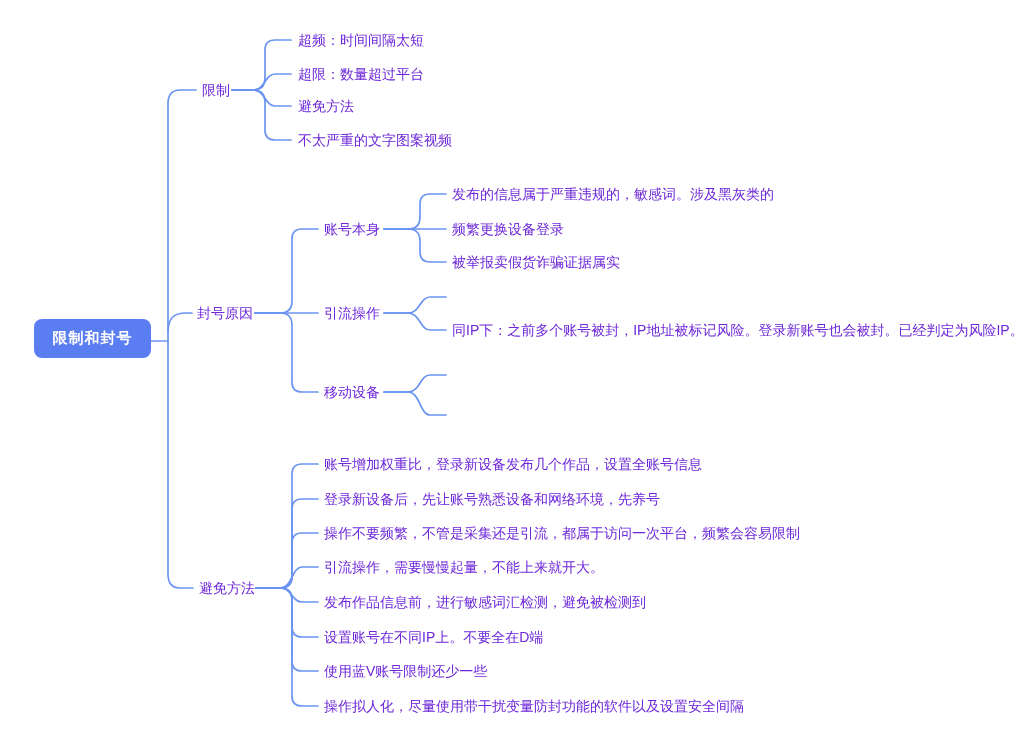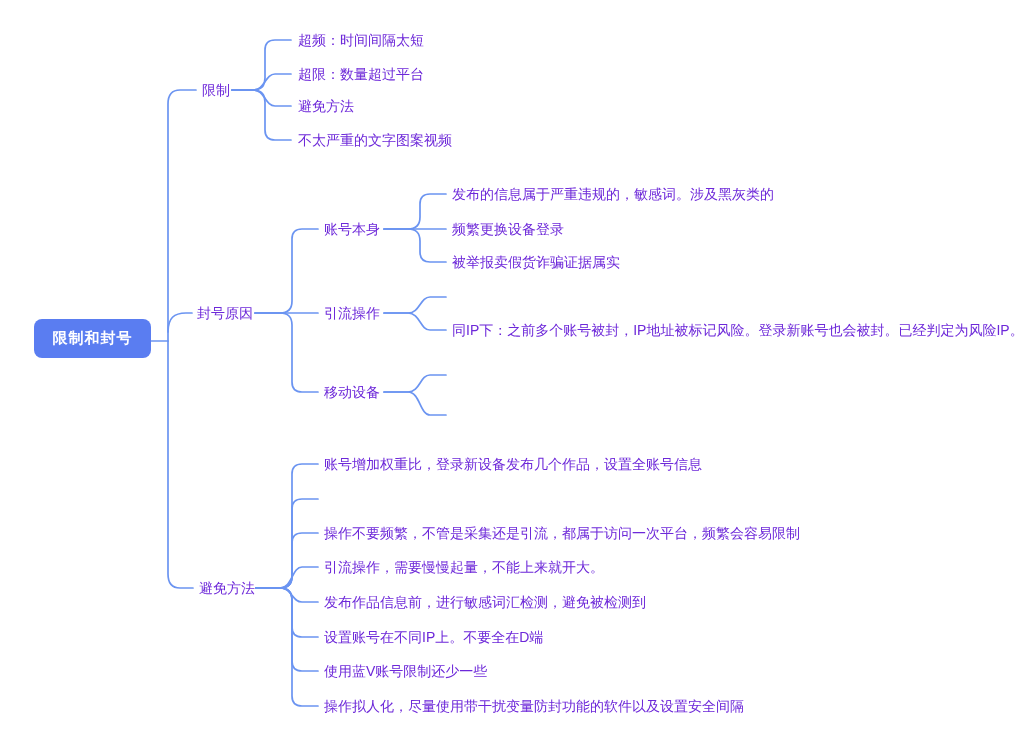--- a/index.html
+++ b/index.html
@@ -97,20 +97,21 @@
   <div class="topic" style="left:452px;top:229px">频繁更换设备登录</div>
   <div class="topic" style="left:452px;top:262px">被举报卖假货诈骗证据属实</div>
 
   <div class="topic" style="left:324px;top:313px">引流操作</div>
   <div class="topic" style="left:452px;top:330px">同IP下：之前多个账号被封，IP地址被标记风险。登录新账号也会被封。已经判定为风险IP。</div>
 
   <div class="topic" style="left:324px;top:392px">移动设备</div>
 
   <div class="topic" style="left:199px;top:588px">避免方法</div>
   <div class="topic" style="left:324px;top:464px">账号增加权重比，登录新设备发布几个作品，设置全账号信息</div>
+  <div class="topic" style="left:324px;top:499px">登录新设备后，先让账号熟悉设备和网络环境，先养号</div>
   <div class="topic" style="left:324px;top:533px">操作不要频繁，不管是采集还是引流，都属于访问一次平台，频繁会容易限制</div>
   <div class="topic" style="left:324px;top:567px">引流操作，需要慢慢起量，不能上来就开大。</div>
   <div class="topic" style="left:324px;top:602px">发布作品信息前，进行敏感词汇检测，避免被检测到</div>
   <div class="topic" style="left:324px;top:637px">设置账号在不同IP上。不要全在D端</div>
   <div class="topic" style="left:324px;top:671px">使用蓝V账号限制还少一些</div>
   <div class="topic" style="left:324px;top:706px">操作拟人化，尽量使用带干扰变量防封功能的软件以及设置安全间隔</div>
 
 </div>
 
 </body></html>

